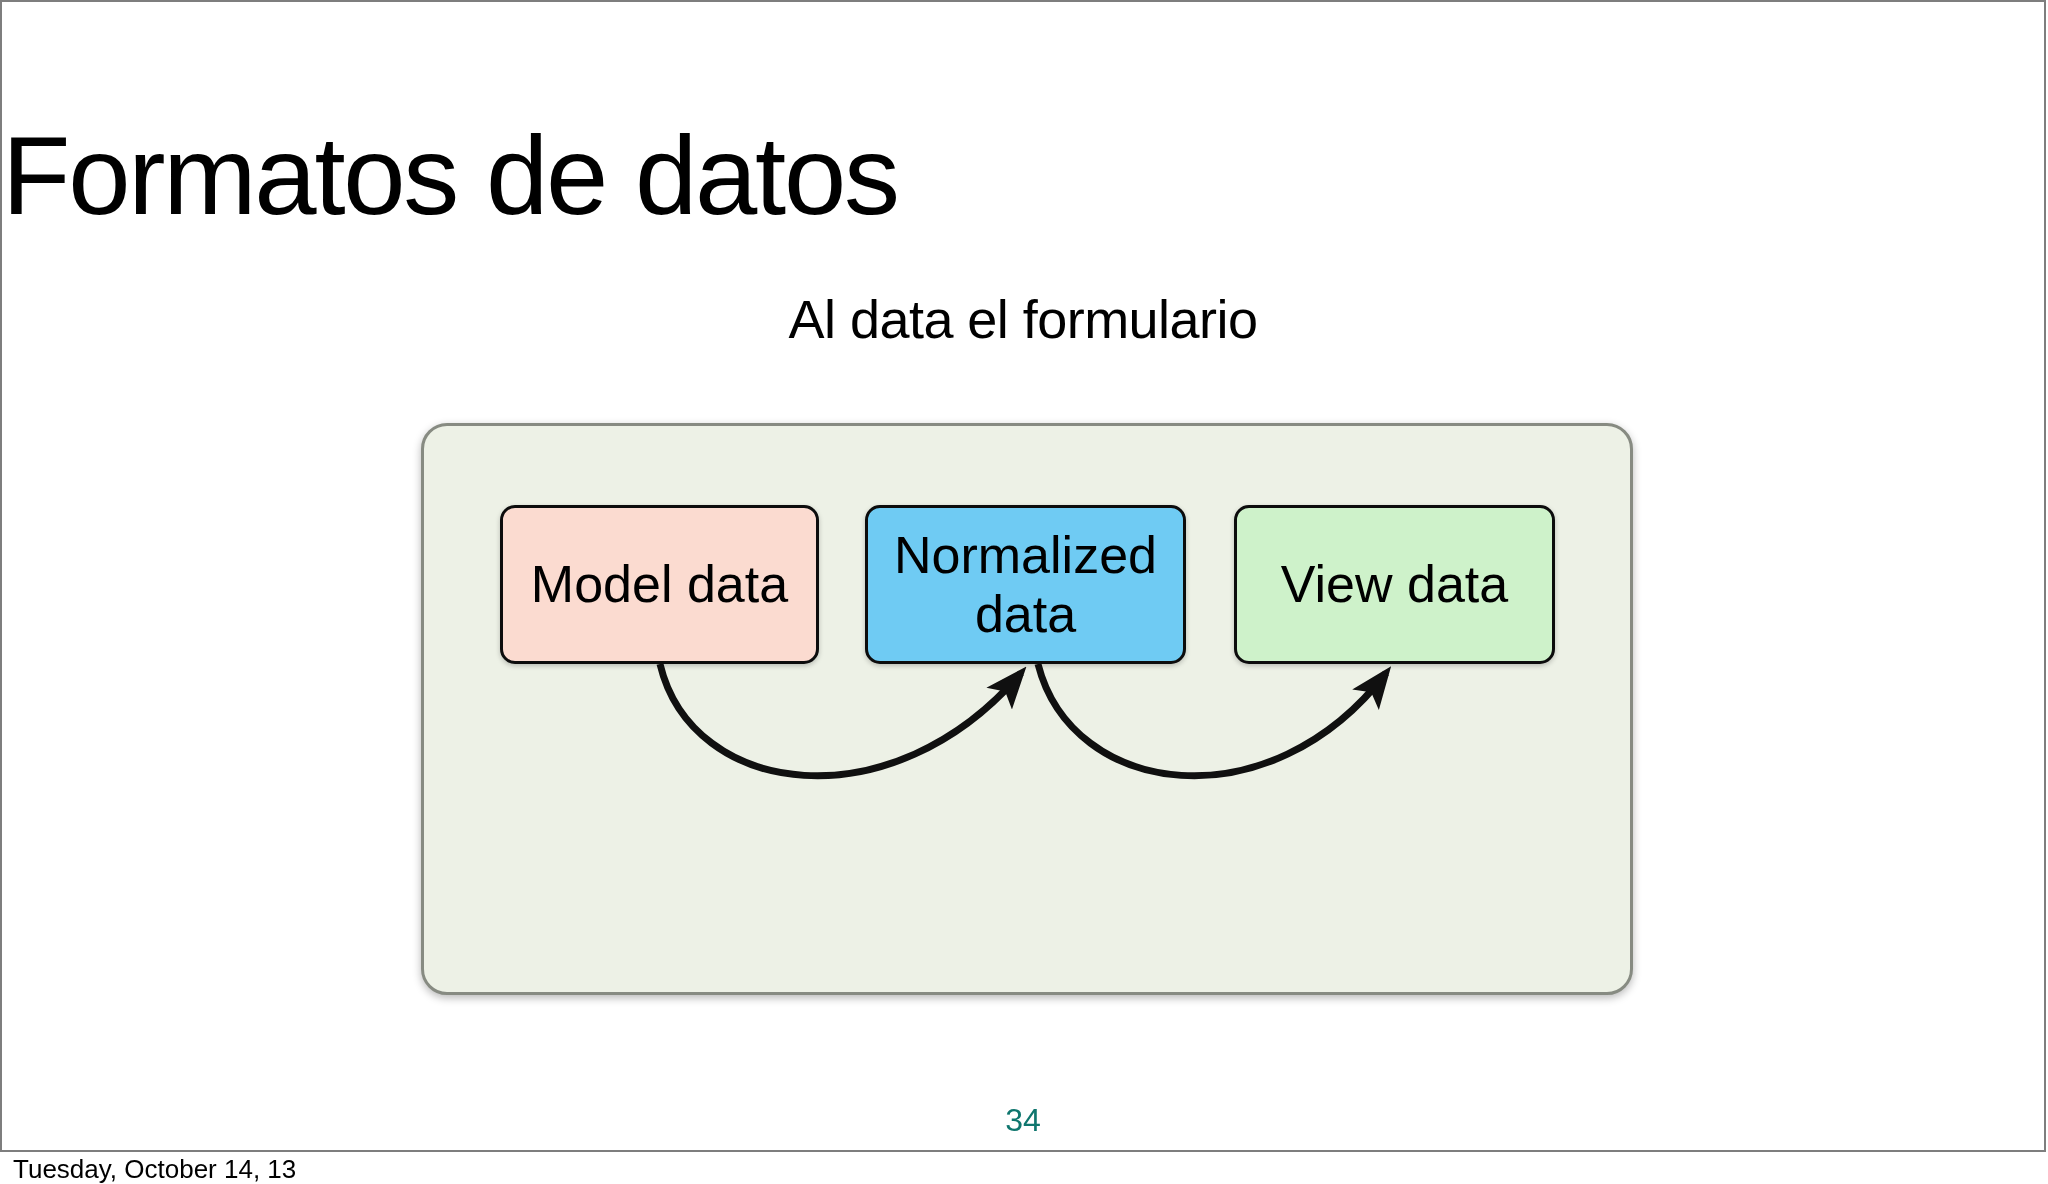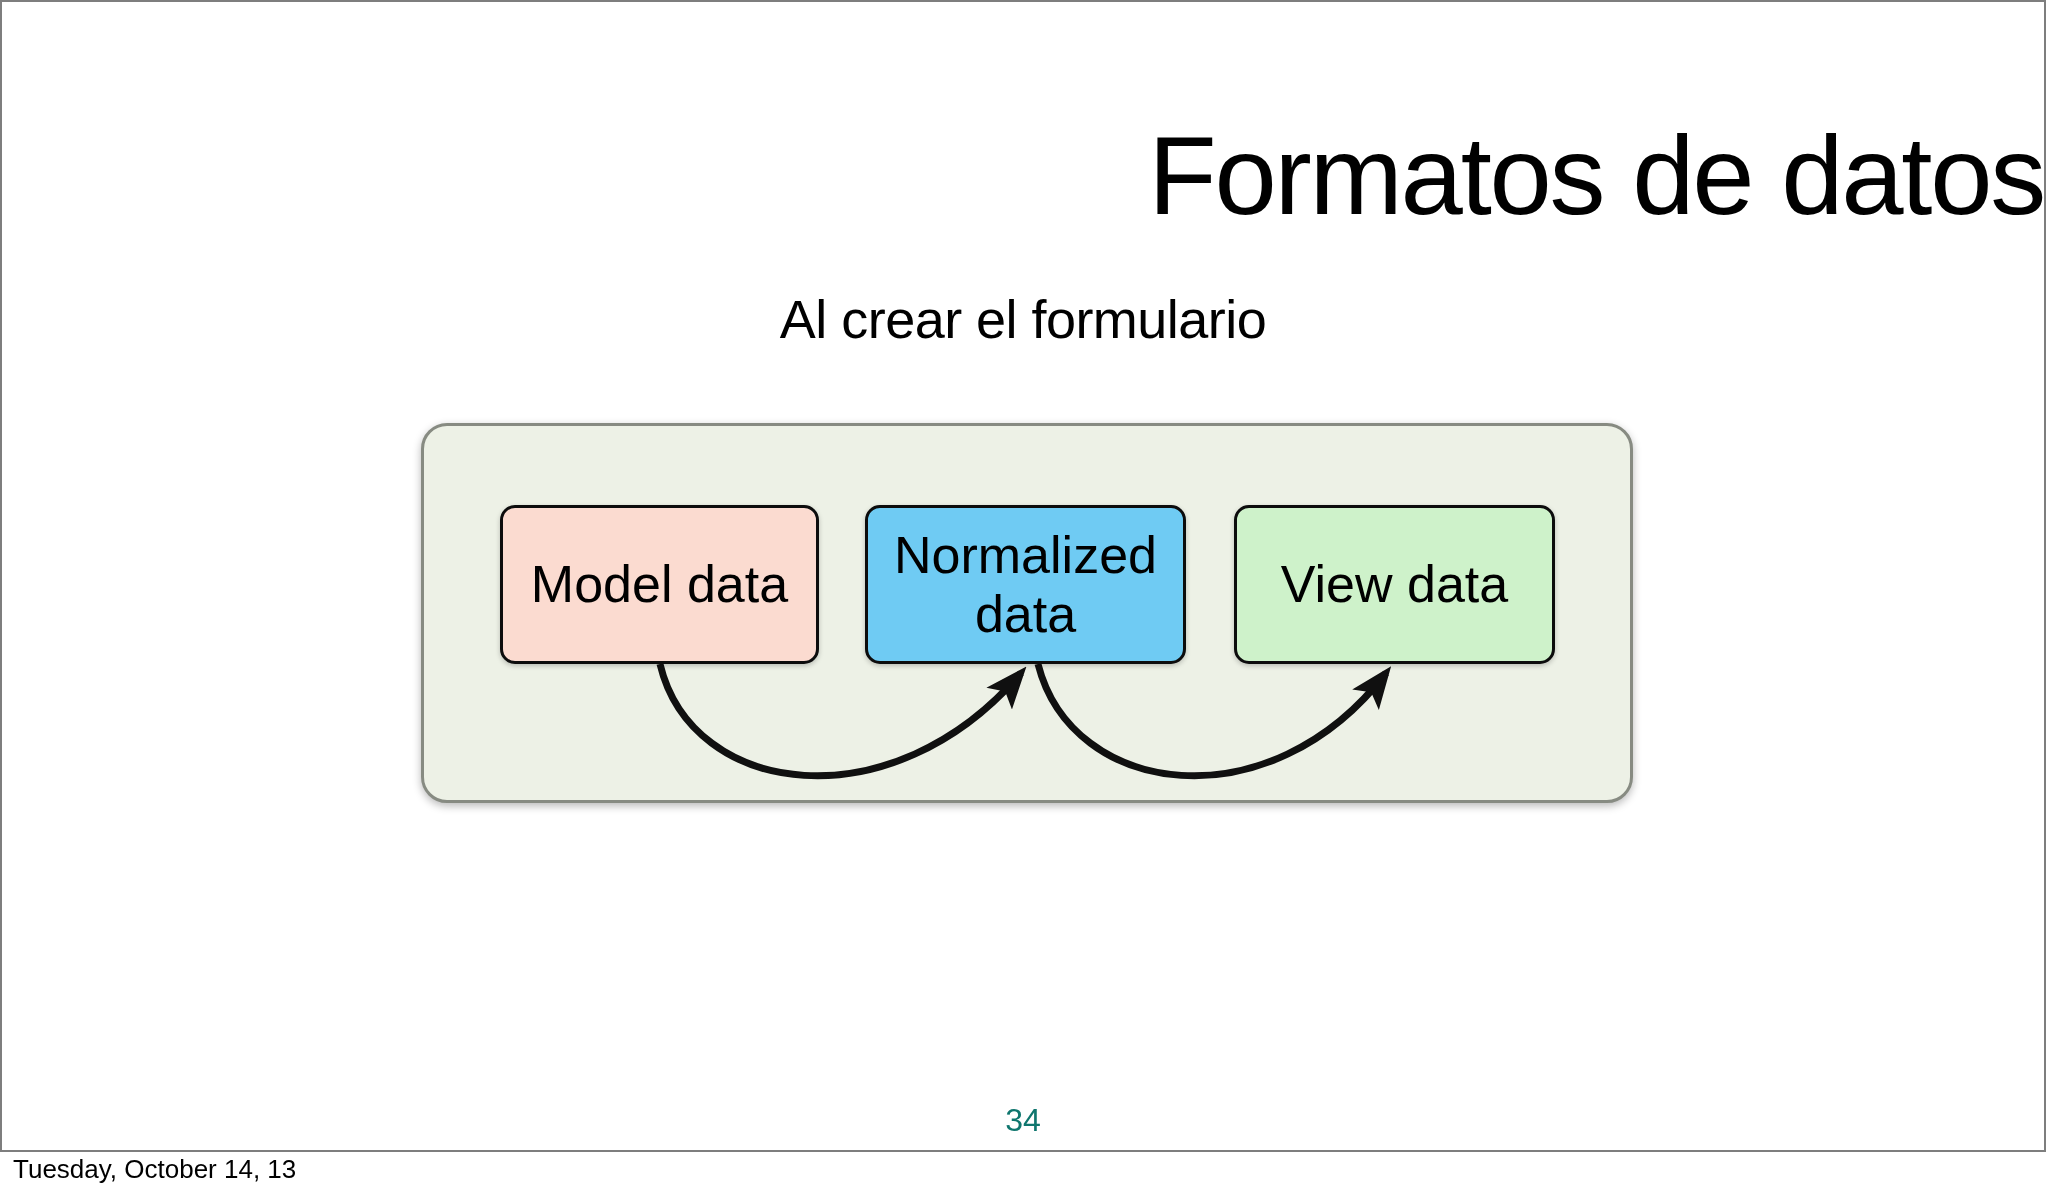--- a/index.html
+++ b/index.html
@@ -12,40 +12,40 @@
   }
   .slide-frame {
     position: absolute; left: 0; top: 0;
     width: 2046px; height: 1152px;
     border: 2px solid #7e7e7e;
     background: #ffffff;
   }
   .page-title {
     position: absolute; left: 0; top: 118px;
     width: 100%;
-    text-align: right;
+    text-align: left;
     font-size: 112px;
     letter-spacing: -0.02em;
     color: #000000;
     line-height: 1;
     white-space: nowrap;
   }
   .page-subtitle {
     position: absolute; left: 0; top: 290px;
     width: 100%;
     text-align: center;
     font-size: 54px;
     letter-spacing: -0.01em;
     color: #000000;
     line-height: 1;
     white-space: nowrap;
   }
   .diagram-panel {
     position: absolute; left: 419px; top: 421px;
-    width: 1212px; height: 380px;
+    width: 1212px; height: 572px;
     background: #edf1e6;
     border: 3px solid #878b82;
     border-radius: 26px;
     box-shadow: 0 3px 9px rgba(0,0,0,0.28);
   }
   .node {
     position: absolute; top: 79px; height: 159px;
     border: 3px solid #0c0c0c;
     border-radius: 15px;
     display: flex; align-items: center; justify-content: center;
@@ -86,21 +86,21 @@
     white-space: nowrap;
   }
 </style>
 </head>
 <body>
 
 <div class="slide-frame">
 
   <div class="page-title">Formatos de datos</div>
 
-  <div class="page-subtitle">Al crear el formulario</div>
+  <div class="page-subtitle">Al data el formulario</div>
 
   <div class="diagram-panel">
 
     <svg class="flow-svg" viewBox="0 0 1206 478" xmlns="http://www.w3.org/2000/svg">
       <defs>
         <marker id="arrowhead" viewBox="0 0 10 10" refX="8" refY="5" markerWidth="6" markerHeight="6" orient="auto" markerUnits="strokeWidth">
           <path d="M0,1 L10,5 L0,9 L2.2,5 z" fill="#101010"></path>
         </marker>
       </defs>
       <path class="edge" d="M 236 238 C 268 372, 468 398, 597 247" marker-end="url(#arrowhead)"></path>

